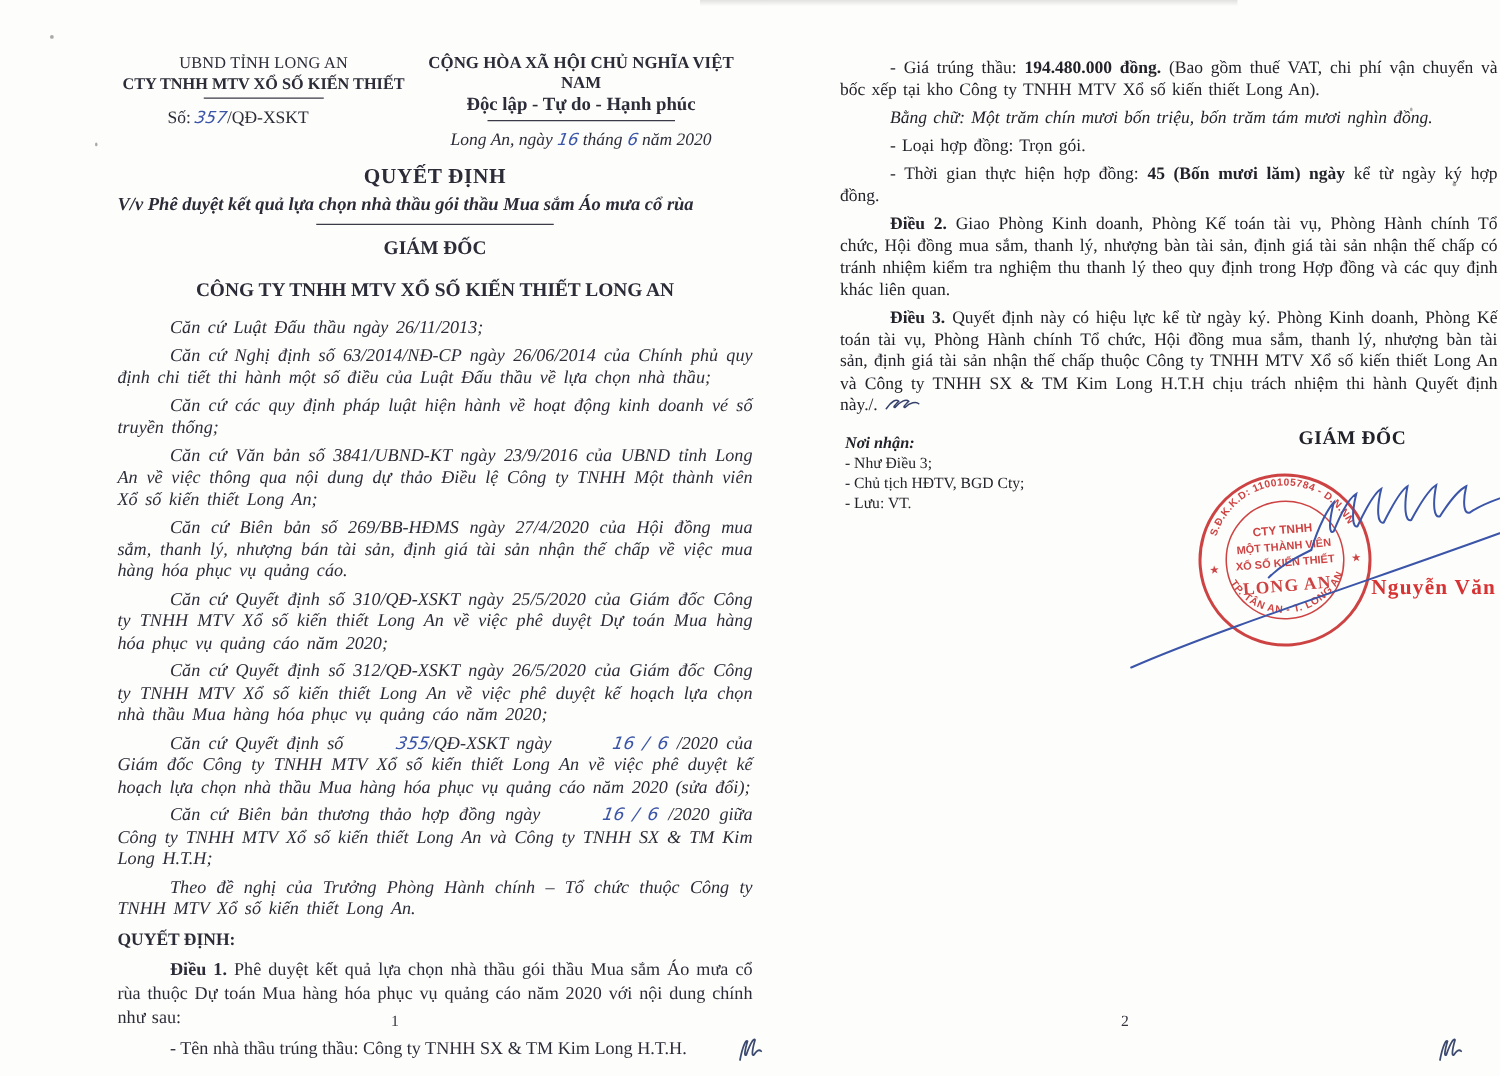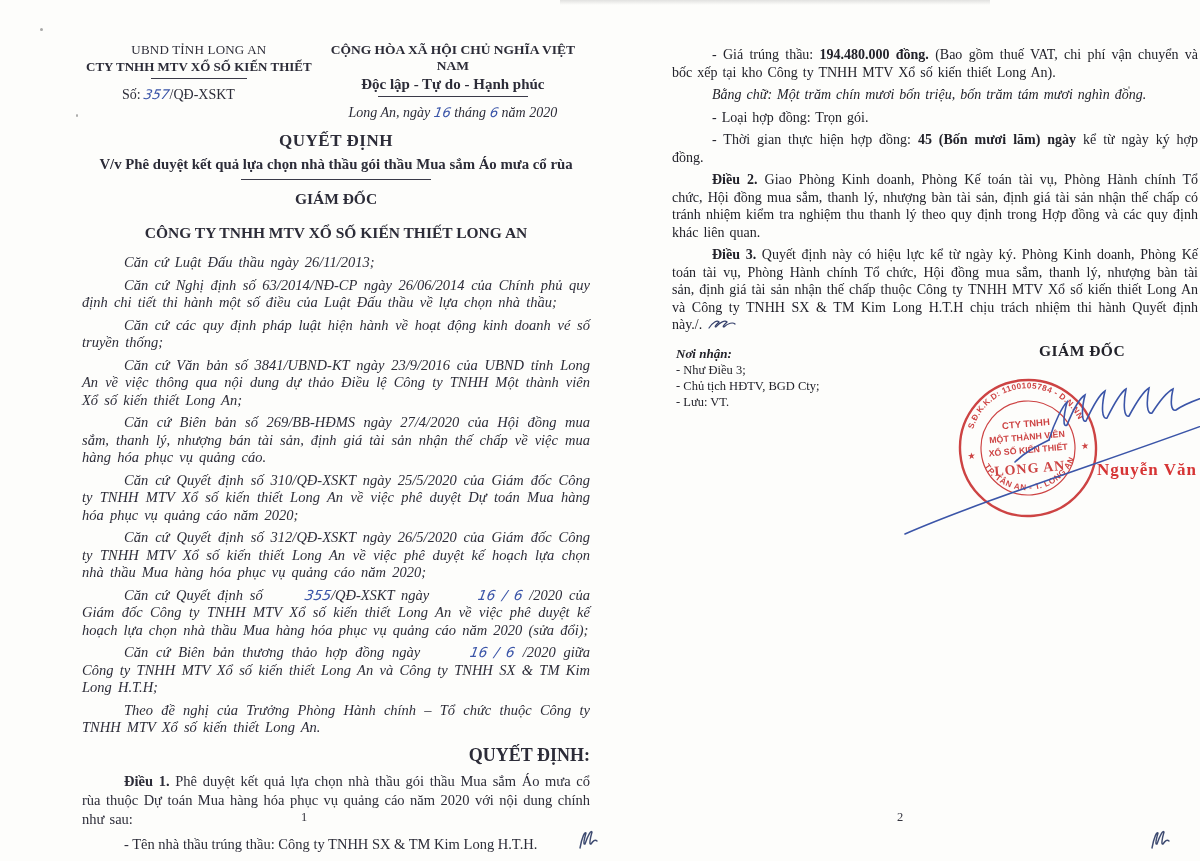--- a/index.html
+++ b/index.html
@@ -3,21 +3,21 @@
 <meta charset="utf-8">
 <style>
   html,body{margin:0;padding:0;}
   body{
     width:1200px;height:861px;position:relative;overflow:hidden;
     background:#fdfdfb;
     font-family:"Liberation Serif","DejaVu Serif",serif;
     color:#2c2c38;
   }
   .page{position:absolute;top:0;height:861px;width:600px;}
-  #page1{left:4px;}
+  #page1{left:16px;}
   #page2{left:600px;}
   .content1{padding:42px 14px 0 78px;}
   .content2{padding:46px 2px 0 72px;color:#22222a;}
 
   
   .hdr{display:flex;margin-bottom:10px;}
   .hdr-left{width:46%;text-align:center;}
   .hdr-right{width:54%;text-align:center;}
   .h-l1{font-size:13px;letter-spacing:.2px;}
   .h-l2{font-size:13px;font-weight:bold;margin-top:1px;}
@@ -27,31 +27,31 @@
   .h-r1{font-size:13.5px;font-weight:bold;}
   .h-r2{font-size:15px;font-weight:bold;margin-top:2px;}
   .dateline{font-size:14px;font-style:italic;margin-top:8px;}
   .hand{
     color:#3b55a8;font-family:"DejaVu Sans",sans-serif;
     font-style:italic;font-size:.95em;display:inline-block;transform:skewX(-10deg);
   }
 
   
   .doc-title{text-align:center;font-size:17px;font-weight:bold;letter-spacing:.5px;margin-top:4px;}
-  .doc-subject{text-align:center;font-size:14.8px;font-weight:bold;line-height:20px;margin-top:3px;}
+  .doc-subject{font-size:14.8px;font-weight:bold;line-height:20px;margin-top:3px;font-style:italic;}
   .subject-rule{width:190px;border-bottom:1.4px solid #3a3a48;margin:5px auto 10px auto;}
   .issuer-1{text-align:center;font-size:15.5px;font-weight:bold;margin-top:6px;}
   .issuer-2{text-align:center;font-size:15.5px;font-weight:bold;margin-top:16px;margin-bottom:12px;}
 
   
   .recital{
     font-style:italic;font-size:14.5px;line-height:17.5px;
     text-align:justify;text-indent:42px;margin:4px 0 5px 0;word-spacing:2.5px;
   }
-  .decision-heading{text-align:right;font-size:18px;font-weight:bold;margin:8px 0 6px 0;}
+  .decision-heading{text-align:left;font-size:14px;font-weight:bold;margin:8px 0 6px 0;}
   .article{font-size:14.5px;line-height:19px;text-align:justify;text-indent:42px;margin:0 0 4px 0;word-spacing:1.5px;}
   .bullet{font-size:14.5px;line-height:19px;text-indent:42px;margin:6px 0 0 0;}
 
   .p2para{font-size:14px;line-height:17.5px;text-align:justify;text-indent:40px;margin:0 0 5px 0;word-spacing:1.5px;}
   .p2italic{font-style:italic;}
   b{font-weight:bold;}
 
   
   .sig-area{position:relative;height:430px;margin-top:6px;}
   .recipients{position:absolute;left:4px;top:6px;font-size:12.5px;line-height:16px;}

